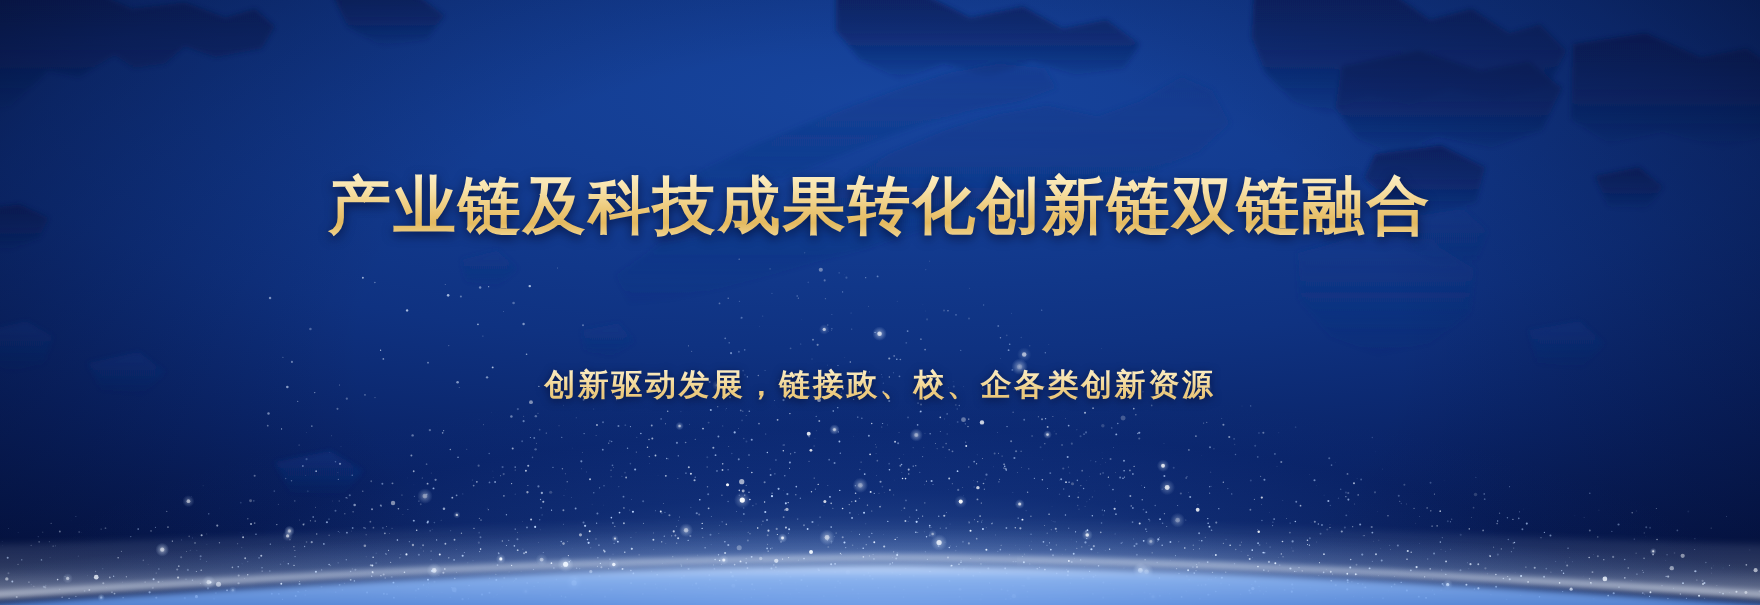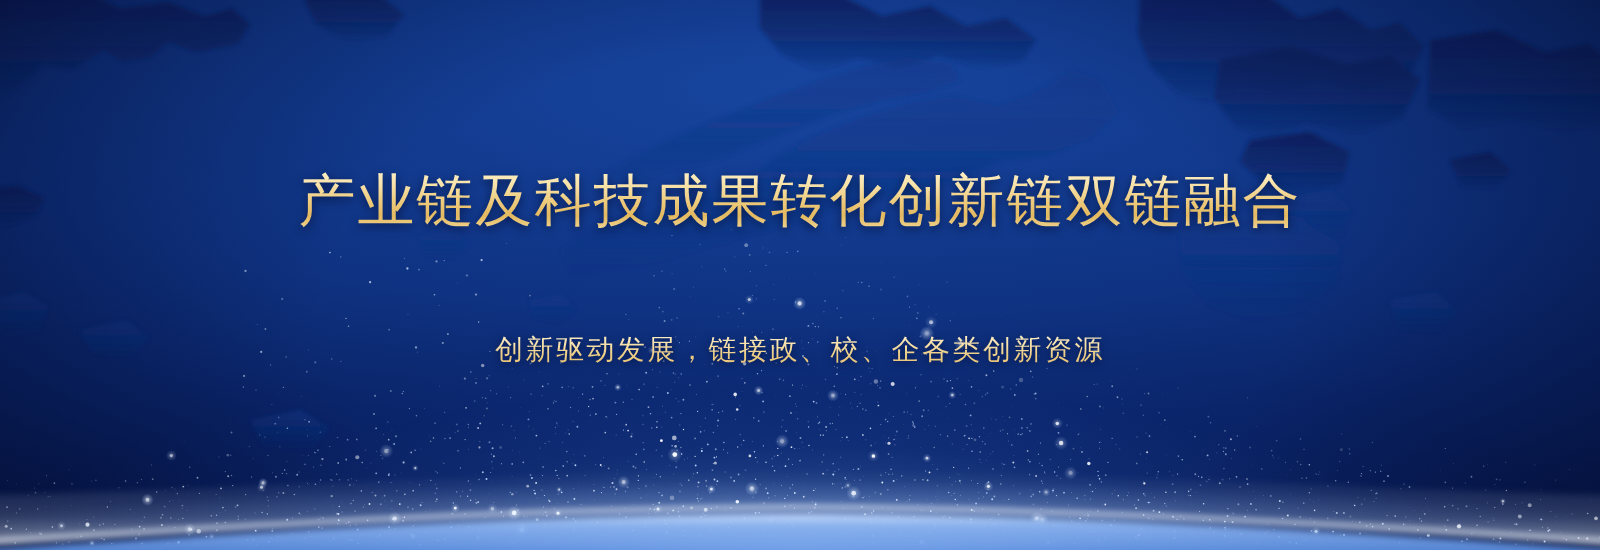--- a/index.html
+++ b/index.html
@@ -67,27 +67,27 @@
   #content {
     position: absolute;
     inset: 0;
     display: flex;
     flex-direction: column;
     align-items: center;
     z-index: 6;
   }
   #headline {
     position: absolute;
-    top: 167px;
+    top: 154px;
     left: 0;
     right: 0;
     text-align: center;
     font-size: 57px;
     line-height: 66px;
-    font-weight: 400;
+    font-weight: 700;
     letter-spacing: 2px;
     white-space: nowrap;
     background-image: linear-gradient(180deg,
       #fdf1cb 0%,
       #f8e3ab 26%,
       #ecc878 55%,
       #e3b95f 74%,
       #f4dda2 100%);
     -webkit-background-clip: text;
     background-clip: text;
@@ -96,21 +96,21 @@
     filter: drop-shadow(0 3px 5px rgba(3,16,60,0.85));
   }
   #subhead {
     position: absolute;
     top: 331px;
     left: 0;
     right: 0;
     text-align: center;
     font-size: 28px;
     line-height: 38px;
-    font-weight: 400;
+    font-weight: 700;
     letter-spacing: 2.5px;
     white-space: nowrap;
     background-image: linear-gradient(180deg,
       #fdf2d2 0%,
       #f7e2ac 34%,
       #eccb82 66%,
       #e8c273 100%);
     -webkit-background-clip: text;
     background-clip: text;
     color: transparent;

